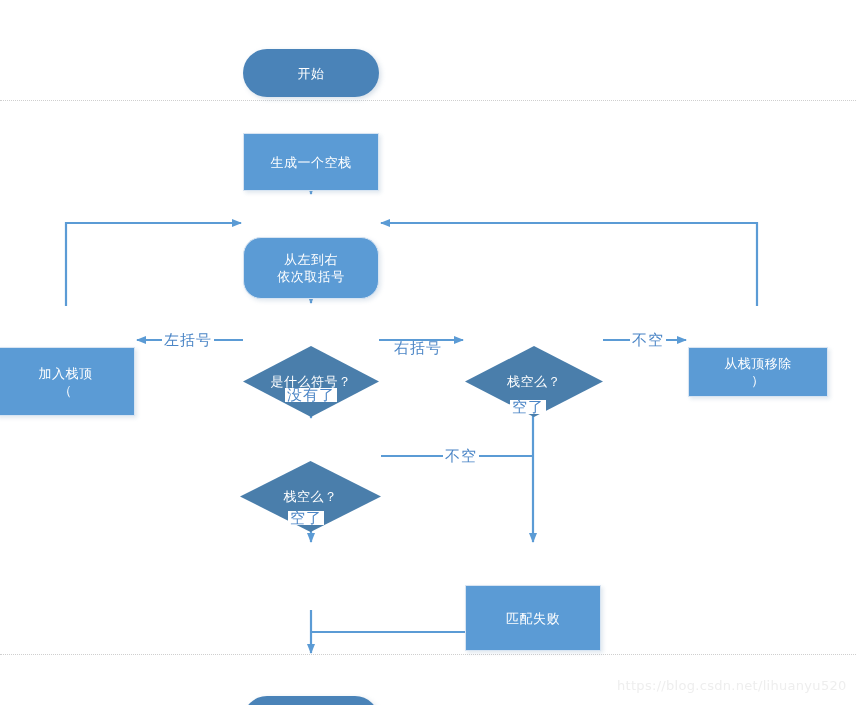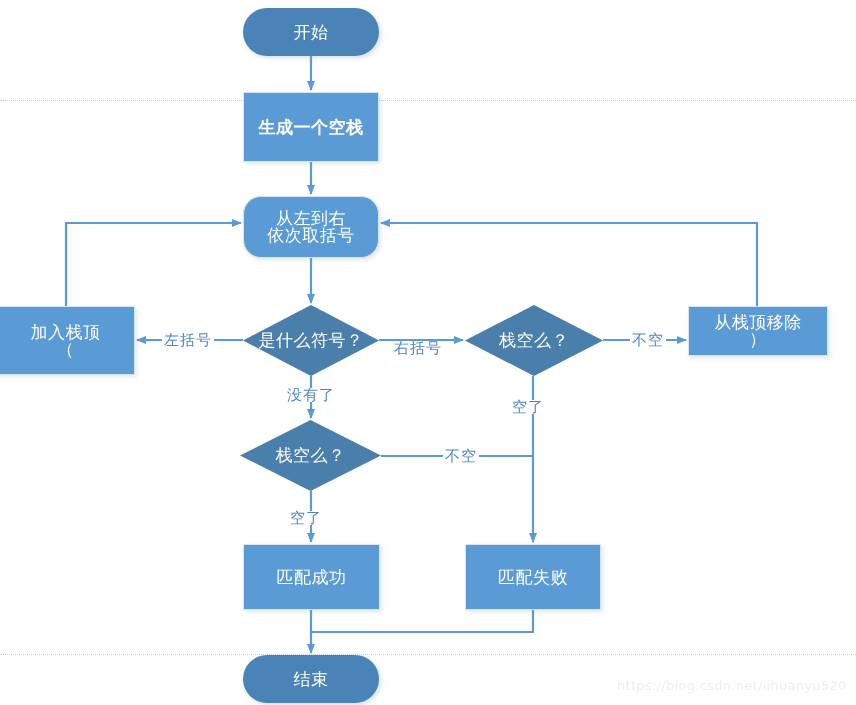--- a/index.html
+++ b/index.html
@@ -30,23 +30,24 @@
 
   
   .node {
     position: absolute;
     box-sizing: border-box;
     display: flex;
     align-items: center;
     justify-content: center;
     text-align: center;
     color: #ffffff;
-    font-size: 17px;
+    font-size: 13px;
     line-height: 17px;
     letter-spacing: 0.5px;
+    margin-top: 41px;
   }
   .node-proc {
     background: #5B9BD5;
     border: 1px solid #d7e4f2;
     box-shadow: 2px 2px 4px rgba(120,150,180,0.22);
   }
   .node-term {
     background: #4A83B8;
     border-radius: 999px;
     box-shadow: 2px 2px 5px rgba(120,150,180,0.30);
@@ -170,21 +171,21 @@
       <path d="M533,610 L533,632 L311,632"></path>
     </g>
   </svg>
 
   <div class="layer" id="node-layer">
 
     <div class="node node-term" style="left:243px; top:8px; width:136px; height:48px;">
       <span class="nlabel">开始</span>
     </div>
 
-    <div class="node node-proc" style="left:243px; top:92px; width:136px; height:70px;font-weight:bold;">
+    <div class="node node-proc" style="left:243px; top:92px; width:136px; height:58px;">
       <span class="nlabel">生成一个空栈</span>
     </div>
 
     <div class="node node-proc" style="left:243px; top:196px; width:136px; height:62px;border-radius:18px;">
       <span class="nlabel">从左到右
 依次取括号</span>
     </div>
 
     <div class="node node-proc" style="left:-4px; top:306px; width:139px; height:69px;">
       <span class="nlabel">加入栈顶
@@ -204,23 +205,20 @@
     <div class="node node-proc" style="left:688px; top:306px; width:140px; height:50px;">
       <span class="nlabel">从栈顶移除
 ）</span>
     </div>
 
     <div class="node node-dec" style="left:240px; top:420px; width:141px; height:71px;">
       <span class="dec-shape"></span>
       <span class="dec-text nlabel">栈空么？</span>
     </div>
 
-    <div class="node node-proc" style="left:243px; top:544px; width:137px; height:66px;">
-      <span class="nlabel">匹配成功</span>
-    </div>
 
     <div class="node node-proc" style="left:465px; top:544px; width:136px; height:66px;text-align:right;">
       <span class="nlabel">匹配失败</span>
     </div>
 
     <div class="node node-term" style="left:243px; top:655px; width:136px; height:48px;">
       <span class="nlabel">结束</span>
     </div>
 
     <div class="edge-label" style="left:162px; top:333px;"><span>左括号</span></div>

